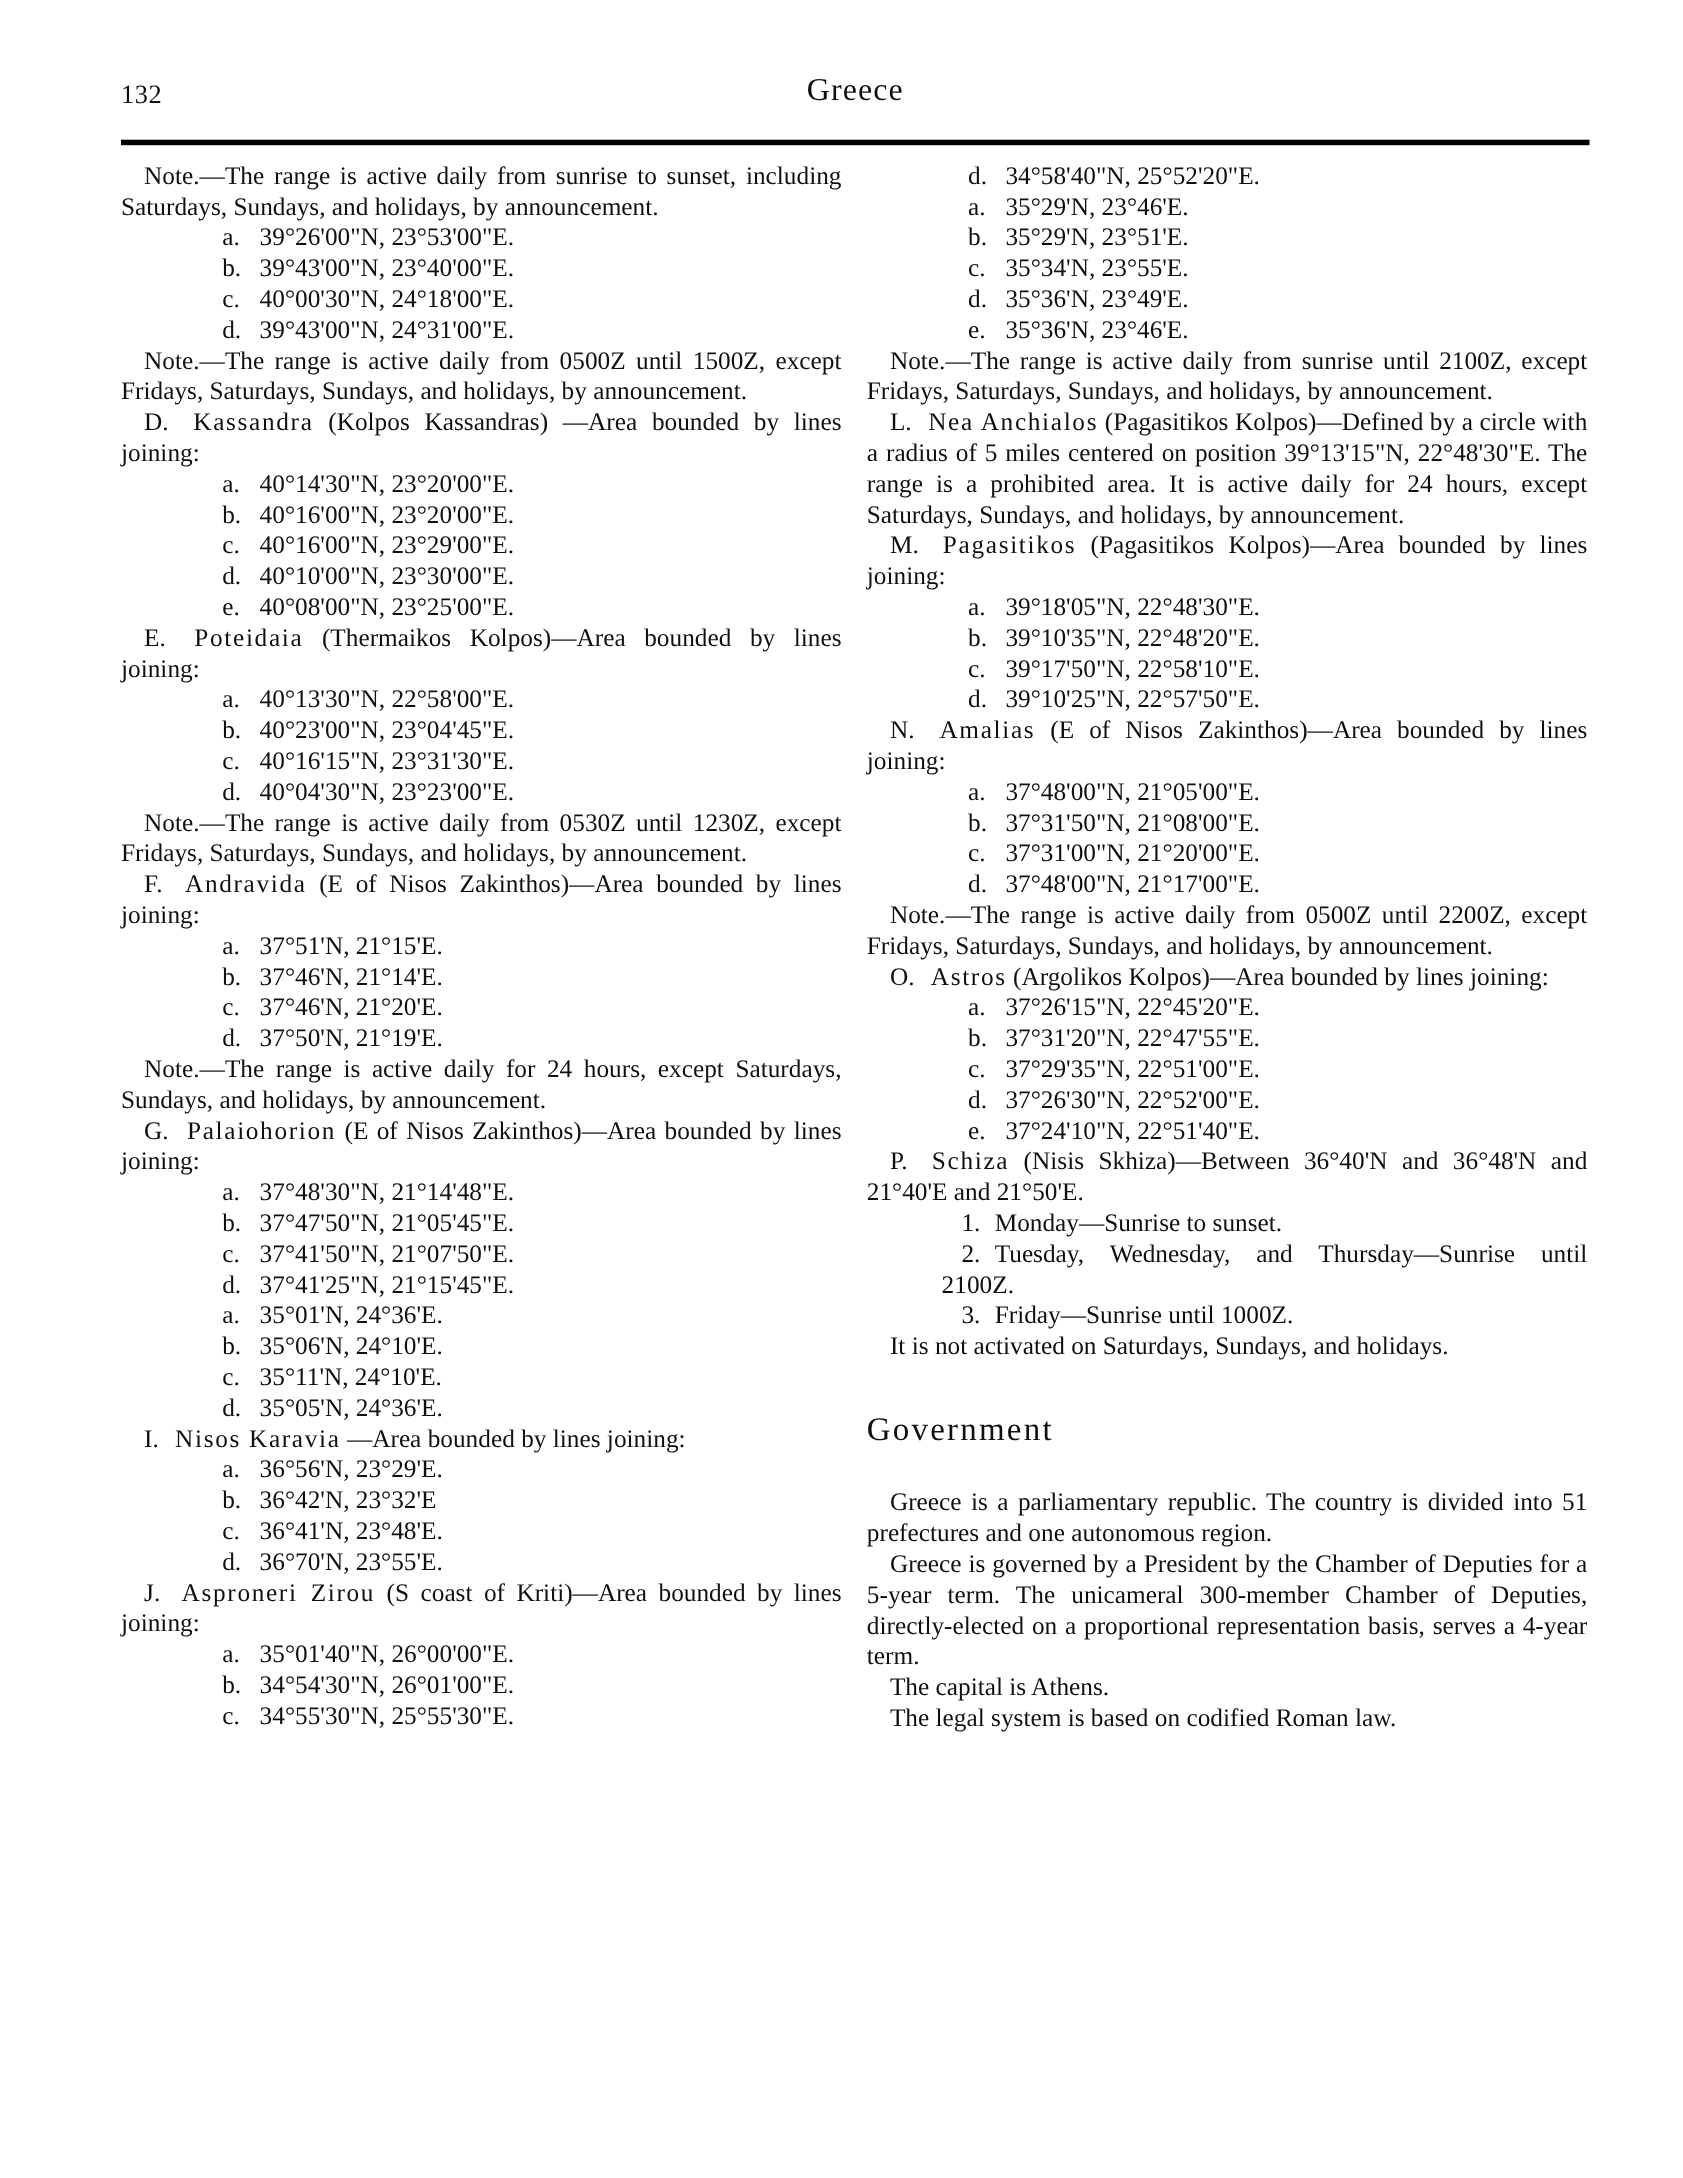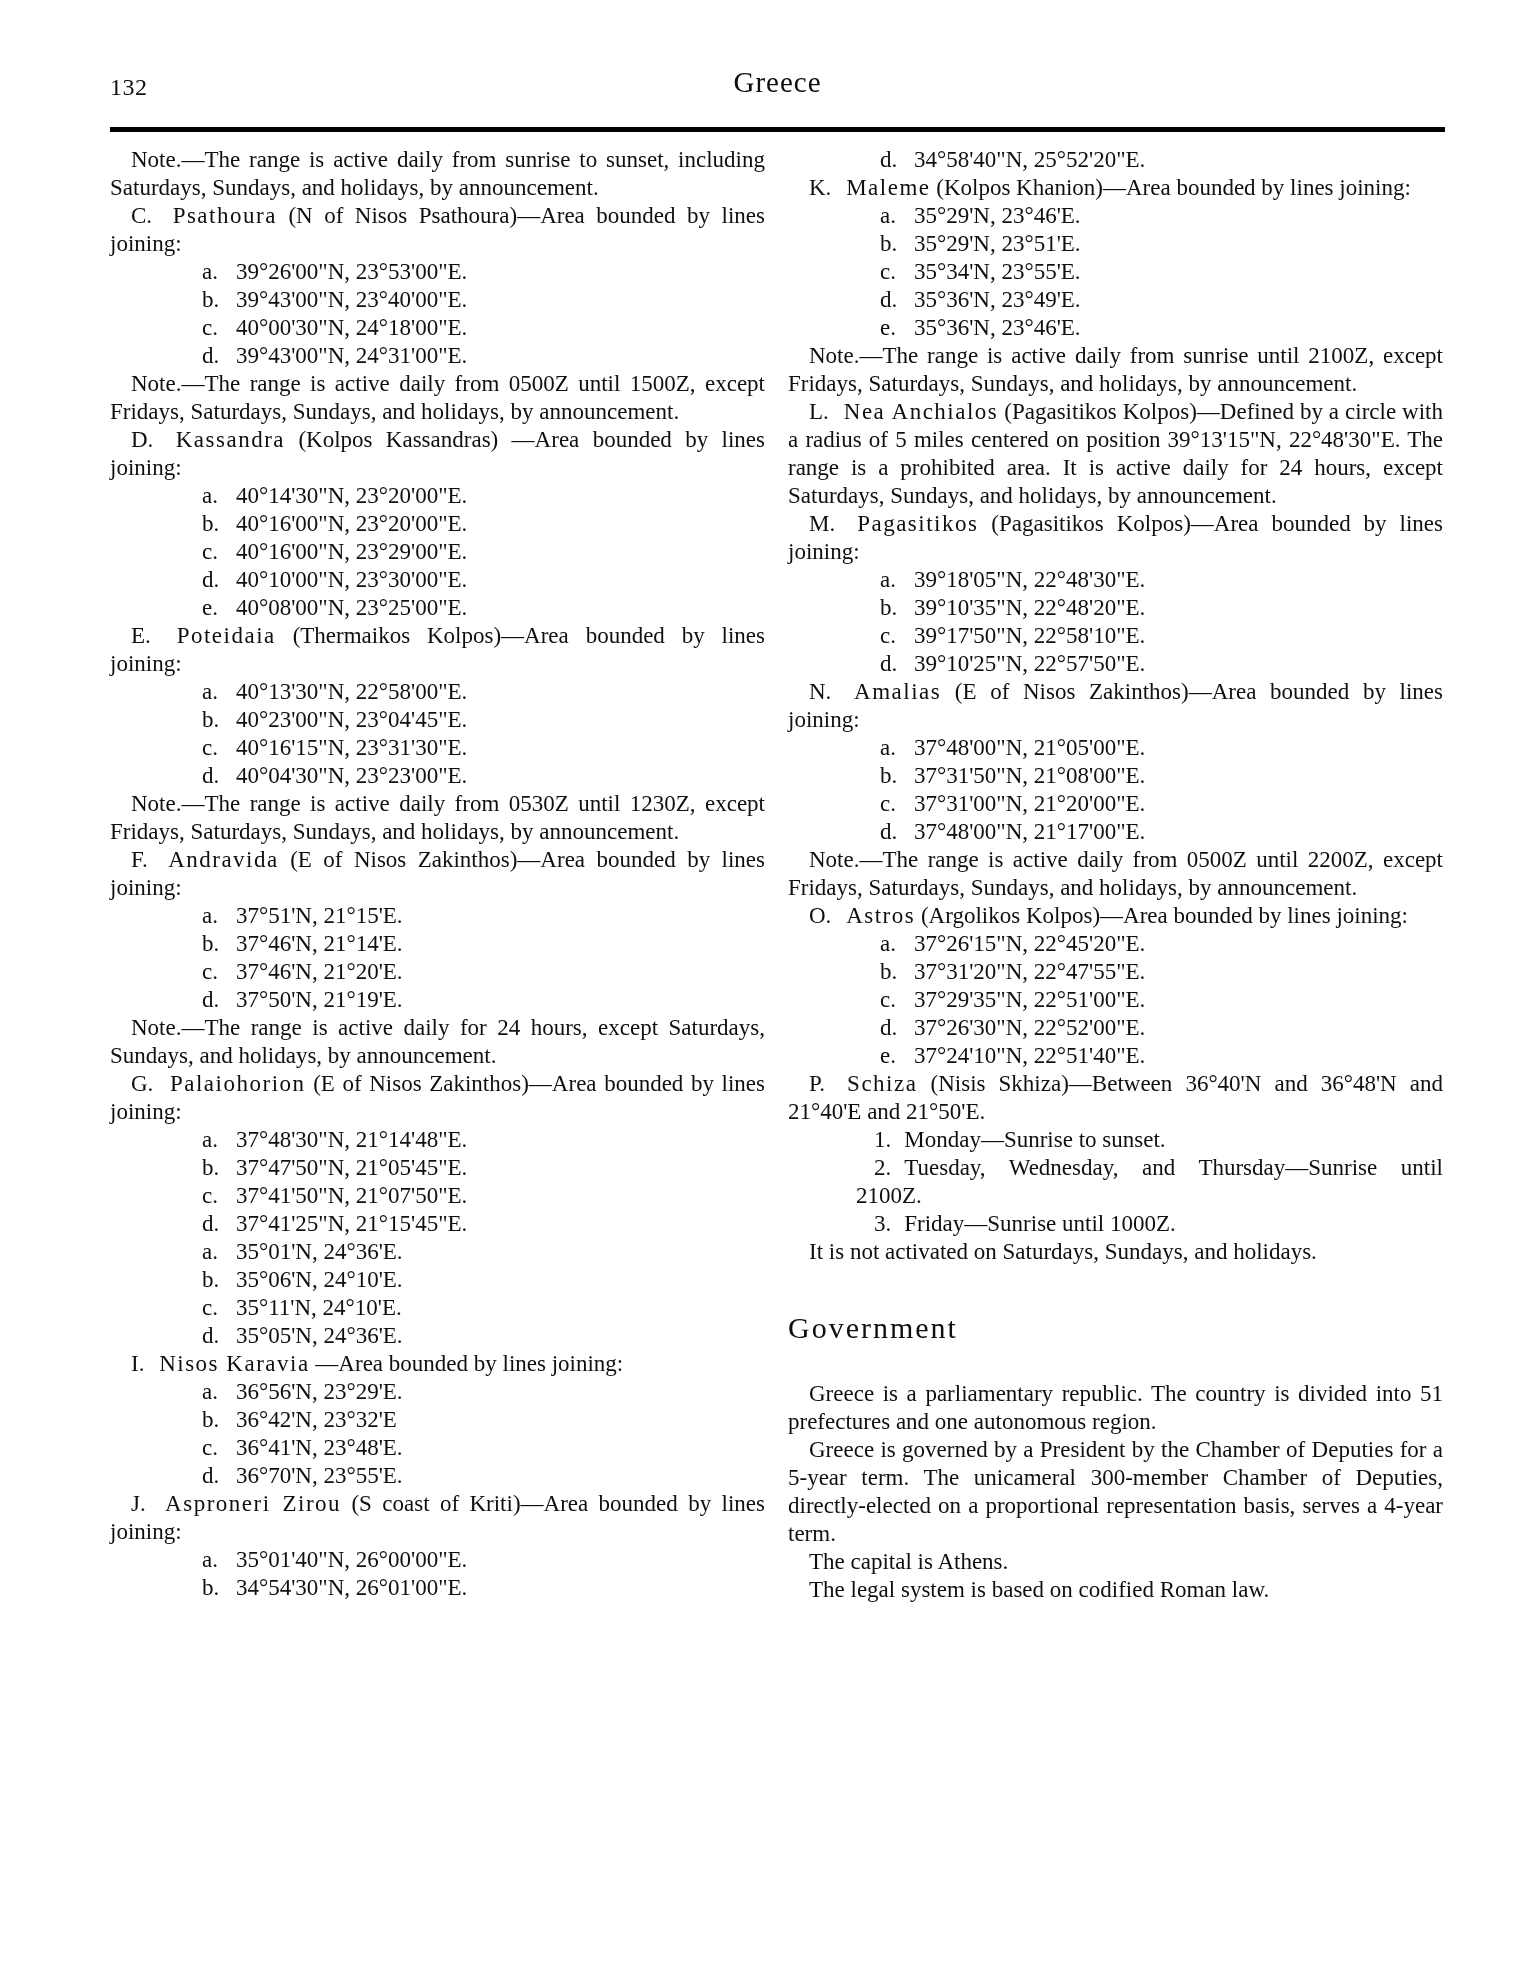--- a/index.html
+++ b/index.html
@@ -59,21 +59,20 @@
 
 <div class="page">
   <header class="page-header">
     <span class="page-number">132</span>
     <span class="page-title">Greece</span>
   </header>
   <div class="rule rule-top"></div>
 
   <main class="column col-left">
       <p class="para inset">Note.—The range is active daily from sunrise to sunset, including Saturdays, Sundays, and holidays, by announcement.</p>
-      <p class="para inset entry"><span class="entry-label">C.</span> <span class="range-name">Psathoura</span> <span class="entry-text">(N of Nisos Psathoura)—Area bounded by lines joining:</span></p>
       <div class="coord-list inset">
         <div class="coord-row">
           <span class="coord-label">a.</span>
           <span class="coord-value">39°26'00"N, 23°53'00"E.</span>
         </div>
         <div class="coord-row">
           <span class="coord-label">b.</span>
           <span class="coord-value">39°43'00"N, 23°40'00"E.</span>
         </div>
         <div class="coord-row">
@@ -221,21 +220,20 @@
         </div>
       </div>
     </main>
   <main class="column col-right">
       <div class="coord-list inset">
         <div class="coord-row">
           <span class="coord-label">d.</span>
           <span class="coord-value">34°58'40"N, 25°52'20"E.</span>
         </div>
       </div>
-      <p class="para inset entry"><span class="entry-label">K.</span> <span class="range-name">Maleme</span> <span class="entry-text">(Kolpos Khanion)—Area bounded by lines joining:</span></p>
       <div class="coord-list inset">
         <div class="coord-row">
           <span class="coord-label">a.</span>
           <span class="coord-value">35°29'N, 23°46'E.</span>
         </div>
         <div class="coord-row">
           <span class="coord-label">b.</span>
           <span class="coord-value">35°29'N, 23°51'E.</span>
         </div>
         <div class="coord-row">

